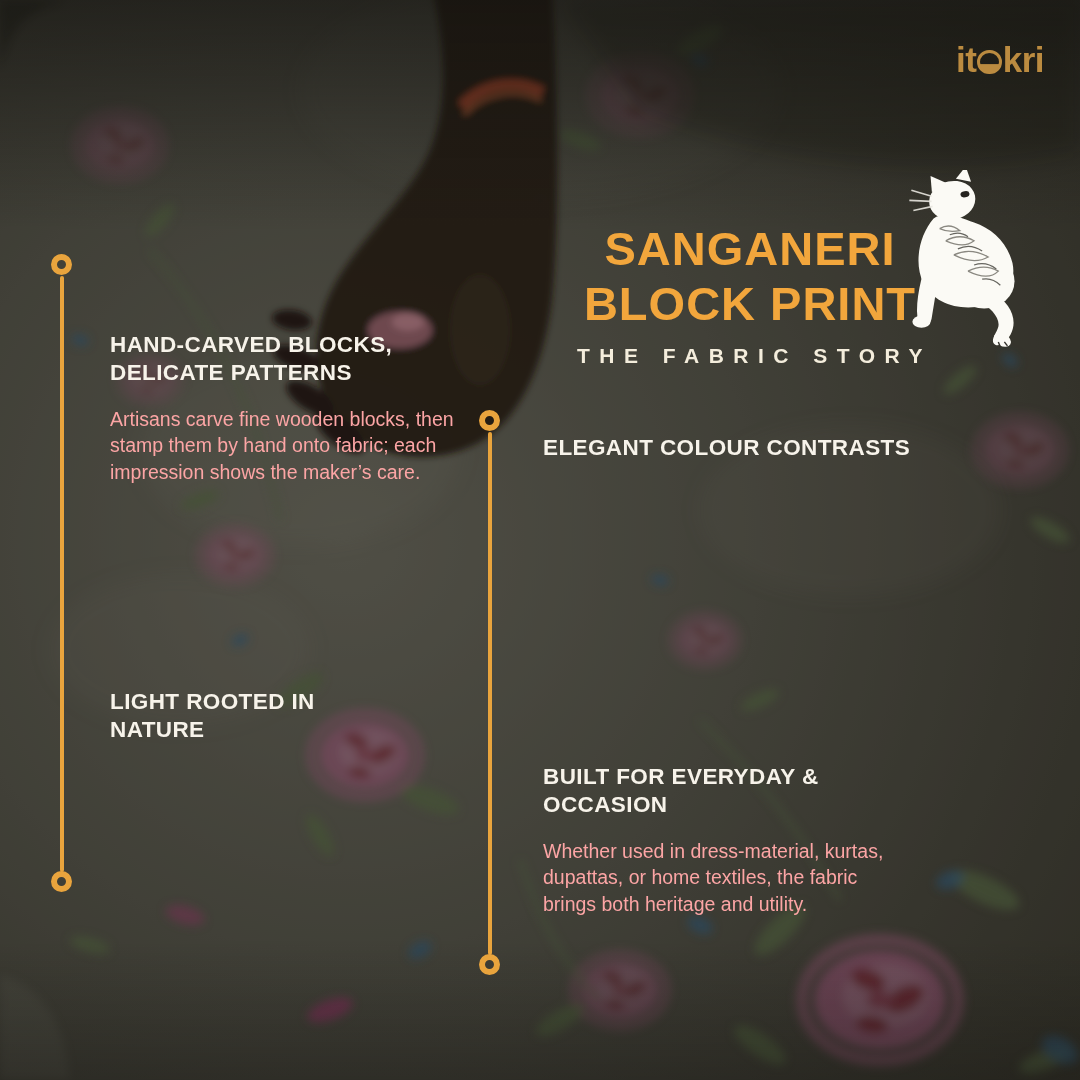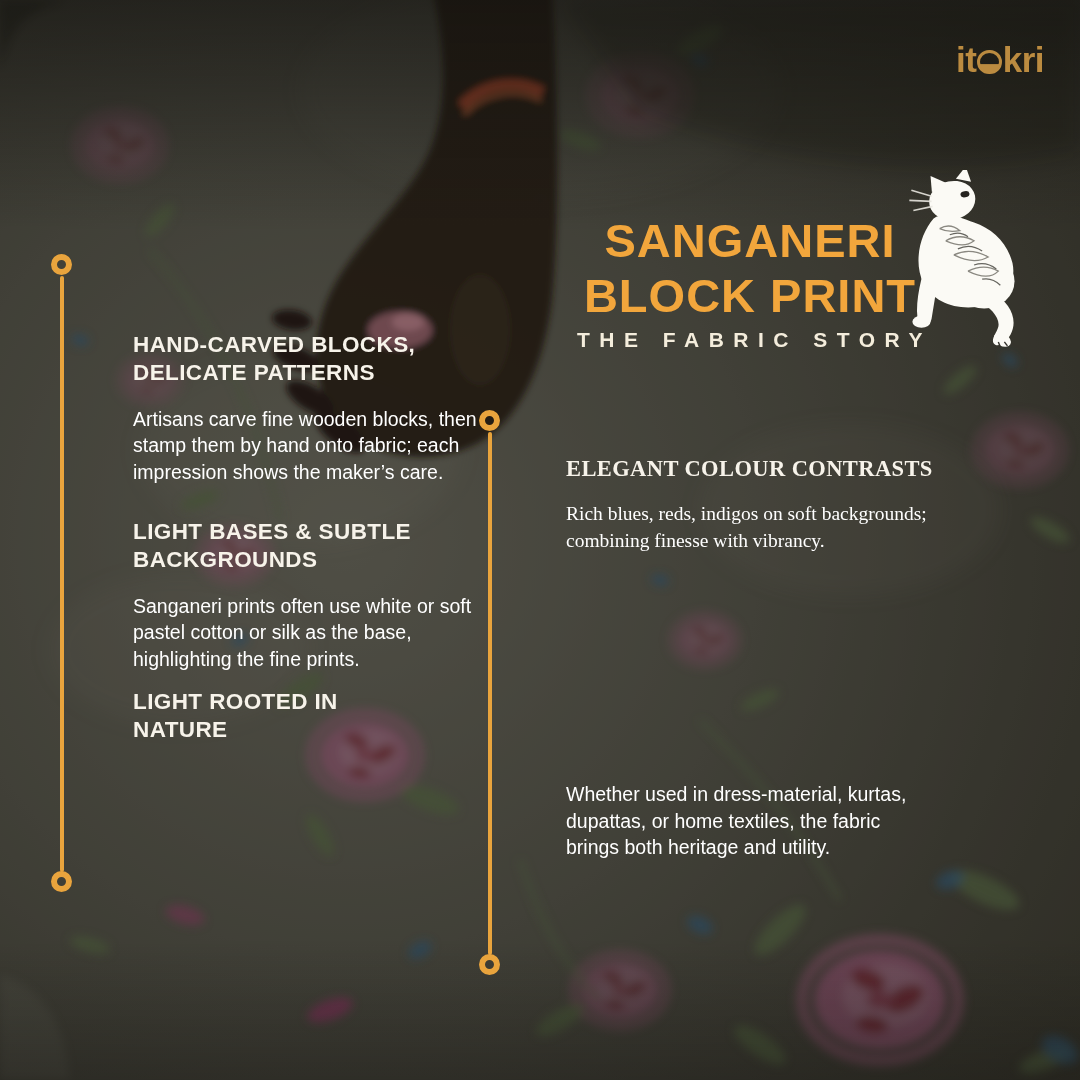--- a/index.html
+++ b/index.html
@@ -17,42 +17,42 @@
   .logo-o{
     display:inline-block;width:.52em;height:.52em;margin:0 .03em;
     border:.11em solid currentColor;border-radius:50%;
     background:linear-gradient(to top,currentColor 40%,transparent 40%);
     transform:translateY(.06em);
   }
   
   .header{position:absolute;left:535px;top:210px;width:430px;z-index:2;text-align:center;}
   .title{
     font-size:47px;font-weight:800;line-height:1.17;letter-spacing:1px;
-    color:#f2a63c;white-space:pre-line;margin:4px;
+    color:#f2a63c;white-space:pre-line;margin:12px;
   }
   .subtitle{
     margin-top:2px;font-size:21px;font-weight:700;letter-spacing:9.5px;
     color:#f4eddc;padding-left:9px;
   }
   .cat{position:absolute;left:893px;top:170px;width:152px;height:182px;z-index:2;}
   
   .vline{position:absolute;width:4px;background:#e9a43d;border-radius:2px;z-index:2;}
   .ring{
     position:absolute;width:9px;height:9px;border:6px solid #e9a43d;
     border-radius:50%;z-index:2;background:transparent;
   }
   
-  .tsec{position:absolute;z-index:2;margin-left:23px;}
+  .tsec{position:absolute;z-index:2;}
   .sec-heading{
     margin:0;font-size:22.5px;font-weight:800;line-height:1.26;
     letter-spacing:.4px;color:#f7f3ea;white-space:pre-line;
   }
   .sec-body{
     margin:18px 0 0 0;font-size:19.5px;line-height:1.36;
-    color:#ffffff;white-space:pre-line;
+    color:#fca5a5;white-space:pre-line;
   }
 </style>
 </head>
 <body>
 
 <div class="canvas">
 
   <svg class="bg-svg" viewBox="0 0 1080 1080" aria-hidden="true">
     <defs>
       <radialGradient id="bgrad" cx="32%" cy="50%" r="85%">
@@ -238,36 +238,29 @@
   <div class="ring" style="left:479px;top:410px;"></div>
   <div class="ring" style="left:479px;top:954px;"></div>
 
   <section class="tsec" style="left:110px;top:331px;width:400px;">
     <h3 class="sec-heading">HAND-CARVED BLOCKS,
 DELICATE PATTERNS</h3>
     <p class="sec-body">Artisans carve fine wooden blocks, then
 stamp them by hand onto fabric; each
 impression shows the maker’s care.</p>
   </section>
-  <section class="tsec" style="left:110px;top:518px;width:400px;">
-    <h3 class="sec-heading">LIGHT BASES &amp; SUBTLE
-BACKGROUNDS</h3>
-    <p class="sec-body">Sanganeri prints often use white or soft
-pastel cotton or silk as the base,
-highlighting the fine prints.</p>
-  </section>
   <section class="tsec" style="left:110px;top:688px;width:400px;">
     <h3 class="sec-heading">LIGHT ROOTED IN
 NATURE</h3>
   </section>
 
-  <section class="tsec" style="left:543px;top:455px;width:460px;font-family:Liberation Serif, serif;">
+  <section class="tsec" style="left:543px;top:434px;width:460px;">
     <h3 class="sec-heading">ELEGANT COLOUR CONTRASTS</h3>
-    <p class="sec-body">Rich blues, reds, indigos on soft backgrounds;
-combining finesse with vibrancy.</p>
   </section>
   <section class="tsec" style="left:543px;top:763px;width:460px;">
+    <h3 class="sec-heading">BUILT FOR EVERYDAY &amp;
+OCCASION</h3>
     <p class="sec-body">Whether used in dress-material, kurtas,
 dupattas, or home textiles, the fabric
 brings both heritage and utility.</p>
   </section>
 
 </div>
 
 </body></html>

